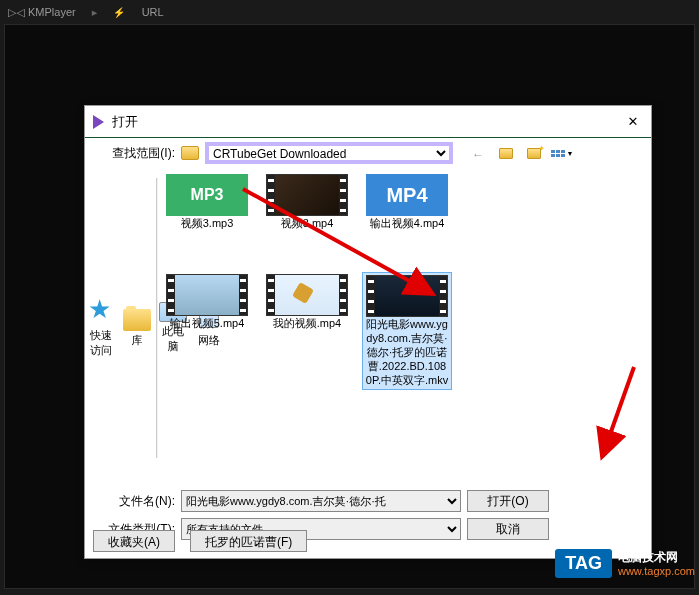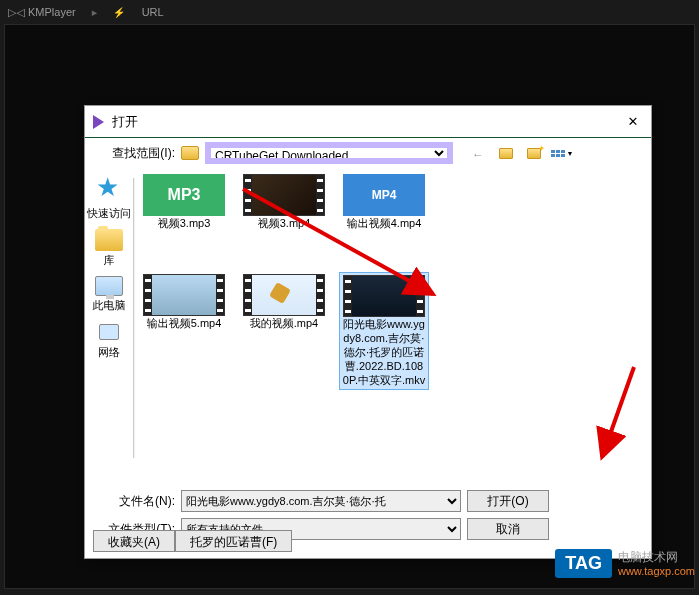--- a/index.html
+++ b/index.html
@@ -14,35 +14,35 @@
     
     .dialog { position: absolute; left: 84px; top: 105px; width: 568px; height: 454px; background: #fff; border: 1px solid #999; box-shadow: 2px 2px 8px rgba(0,0,0,0.4); }
     
     .titlebar { height: 32px; display: flex; align-items: center; padding: 0 8px; border-bottom: 1px solid #14532d; }
     .titlebar .icon-tri { width: 0; height: 0; border-left: 11px solid #7a47bf; border-top: 7px solid transparent; border-bottom: 7px solid transparent; margin-right: 8px; }
     .titlebar .title { flex: 1; font-size: 13px; }
     .titlebar .close { width: 20px; height: 20px; display: flex; align-items: center; justify-content: center; cursor: pointer; font-size: 13px; font-family: Arial; }
     
     .lookup-row { display: flex; align-items: center; padding: 4px 8px; gap: 6px; }
     .lookup-row .label { width: 82px; text-align: right; }
-    .lookup-row select { width: 248px; height: 22px; font-size: 12px; border: 6px solid #c4b5fd; background: #fff; }
+    .lookup-row select { width: 248px; height: 22px; font-size: 12px; border: 4px solid #c4b5fd; background: #fff; }
     .folder-icn { width: 18px; height: 14px; background: linear-gradient(#ffe08a, #e8b838); border: 1px solid #c9981e; border-radius: 2px; }
     .toolbar-btns { display: flex; gap: 6px; margin-left: 8px; align-items: center; }
     .tb-btn { width: 22px; height: 20px; display: flex; align-items: center; justify-content: center; cursor: pointer; font-size: 12px; }
     .tb-btn.back { color: #999; }
     .tb-btn.up { color: #333; }
     .tb-btn .folder-mini { width: 14px; height: 11px; background: linear-gradient(#ffe08a, #e8b838); border: 1px solid #c9981e; border-radius: 1px; position: relative; }
     .tb-btn .spark { position: absolute; top: -5px; right: -5px; color: #ffb800; font-size: 8px; }
     .tb-btn .view-grid { display: grid; grid-template-columns: 4px 4px 4px; grid-template-rows: 3px 3px; gap: 1px; }
     .tb-btn .view-grid div { background: #4a88c8; }
     .tb-btn .dropdown-arrow { font-size: 7px; margin-left: 2px; }
     
     .body-area { display: flex; height: 314px; }
     
-    .sidebar { width: 48px; display: flex; flex-direction: column; align-items: center; padding-top: 6px; gap: 4px; }
+    .sidebar { width: 71px; display: flex; flex-direction: row; align-items: center; padding-top: 6px; gap: 4px; }
     .sb-item { display: flex; flex-direction: column; align-items: center; gap: 2px; padding: 2px; width: 60px; cursor: pointer; }
     .sb-item .lbl { font-size: 11px; text-align: center; }
     .sb-star { width: 28px; height: 28px; position: relative; }
     .sb-star::before { content: "★"; position: absolute; font-size: 26px; color: #2d9cdb; left: 1px; top: -4px; }
     .sb-desktop { width: 28px; height: 20px; background: #2988d8; border-radius: 2px; }
     .sb-lib { width: 28px; height: 22px; background: linear-gradient(#ffe08a, #e8b838); border-radius: 2px; position: relative; }
     .sb-lib::after { content: ""; position: absolute; top: -3px; left: 3px; width: 10px; height: 5px; background: #ffe08a; border-radius: 2px 2px 0 0; }
     .sb-pc { width: 28px; height: 20px; background: linear-gradient(#d0e8ff, #a8d0f0); border: 1px solid #888; border-radius: 2px; position: relative; }
     .sb-pc::after { content: ""; position: absolute; bottom: -4px; left: 10px; width: 8px; height: 4px; background: #ccc; }
     .sb-net { width: 28px; height: 22px; display: flex; align-items: center; justify-content: center; }
@@ -51,50 +51,50 @@
     .separator { width: 2px; background: #f0f0f0; border-left: 1px solid #ccc; height: 280px; margin-top: 10px; }
     
     .file-area { flex: 1; padding: 4px; position: relative; overflow: hidden; }
     .file-grid { display: flex; flex-wrap: wrap; gap: 4px 10px; }
     .file-item { width: 90px; display: flex; flex-direction: column; align-items: center; padding: 2px; gap: 0; cursor: pointer; }
     .file-item.selected { background: #cce5ff; border: 1px solid #6bb0ee; }
     .file-item .thumb { width: 82px; height: 42px; position: relative; }
     .file-item .fname { font-size: 11px; text-align: center; line-height: 14px; word-break: break-all; }
     
     .mp3-thumb { background: #38b068; display: flex; align-items: center; justify-content: center; color: #fff; font-weight: bold; font-size: 16px; font-family: Arial; }
-    .mp4-badge-thumb { background: #3888d8; display: flex; align-items: center; justify-content: center; color: #fff; font-weight: bold; font-size: 12px; font-family: Arial; }
+    .mp4-badge-thumb { background: #3888d8; display: flex; align-items: center; justify-content: center; color: #fff; font-weight: bold; font-size: 20px; font-family: Arial; }
     .film-thumb { border: 1px solid #333; background: #000; position: relative; display: flex; }
     .film-thumb .sprocket { width: 8px; background: #222; display: flex; flex-direction: column; justify-content: space-around; }
     .film-thumb .sprocket div { height: 3px; background: #fff; margin: 0 1px; }
     .film-thumb .frame { flex: 1; }
     .film-thumb.dark .frame { background: linear-gradient(135deg, #3a2a1a, #1a1008); }
     .film-thumb.sky .frame { background: linear-gradient(#b8d8f0, #8ab0c8); }
     .film-thumb.skate .frame { background: linear-gradient(#e8f4ff, #d8e8f8); position: relative; }
     .film-thumb.skate .frame::after { content: ""; position: absolute; top: 10px; left: 20px; width: 16px; height: 16px; background: #d8a030; border-radius: 3px; transform: rotate(30deg); }
     .film-thumb.night .frame { background: linear-gradient(#1a2838, #0a1420); }
     
     .row2 { margin-top: 40px; }
     
     .bottom-section { padding: 8px 8px 6px 8px; }
     .field-row { display: flex; align-items: center; gap: 6px; margin-bottom: 6px; }
     .field-row .flabel { width: 82px; text-align: right; }
     .field-row select { flex: 1; max-width: 280px; height: 22px; font-size: 11px; border: 1px solid #888; }
     .btn { width: 82px; height: 22px; background: #e8e8e8; border: 1px solid #888; cursor: pointer; font-size: 12px; font-family: inherit; }
     
-    .bottom-btns { position: absolute; bottom: 6px; left: 8px; right: 8px; display: flex; gap: 0; }
+    .bottom-btns { position: absolute; bottom: 6px; left: 8px; right: 8px; display: flex; gap: 15px; }
     .bottom-btns .btn2 { flex: 0 0 auto; padding: 3px 14px; height: 22px; background: #e8e8e8; border: 1px solid #888; cursor: pointer; font-size: 12px; font-family: inherit; }
     .bottom-btns .spacer { flex: 1; }
     
     .arrow-red { position: absolute; pointer-events: none; }
     .arrow1 { left: 238px; top: 184px; width: 210px; height: 120px; }
     .arrow2 { left: 594px; top: 362px; width: 50px; height: 105px; }
     .watermark { position: absolute; right: 4px; bottom: 17px; display: flex; align-items: center; gap: 6px; }
     .watermark .tag-box { background: #0068b0; color: #fff; font-weight: bold; padding: 4px 10px; font-size: 18px; font-family: Arial; border-radius: 3px; }
     .watermark .txt { display: flex; flex-direction: column; font-size: 12px; line-height: 14px; }
-    .watermark .txt .l1 { color: #a3a3a3; font-weight: normal; }
+    .watermark .txt .l1 { color: #ffffff; font-weight: bold; }
     .watermark .txt .l2 { color: #f08030; font-size: 11px; }
   </style>
 </head>
 <body>
 
 <div class="app-bar">
   <span><span style="font-family:Arial">▷◁</span> <span>KMPlayer</span></span>
   <span class="arrow">▸</span>
   <span class="lightning">⚡</span>
   <span>URL</span>

